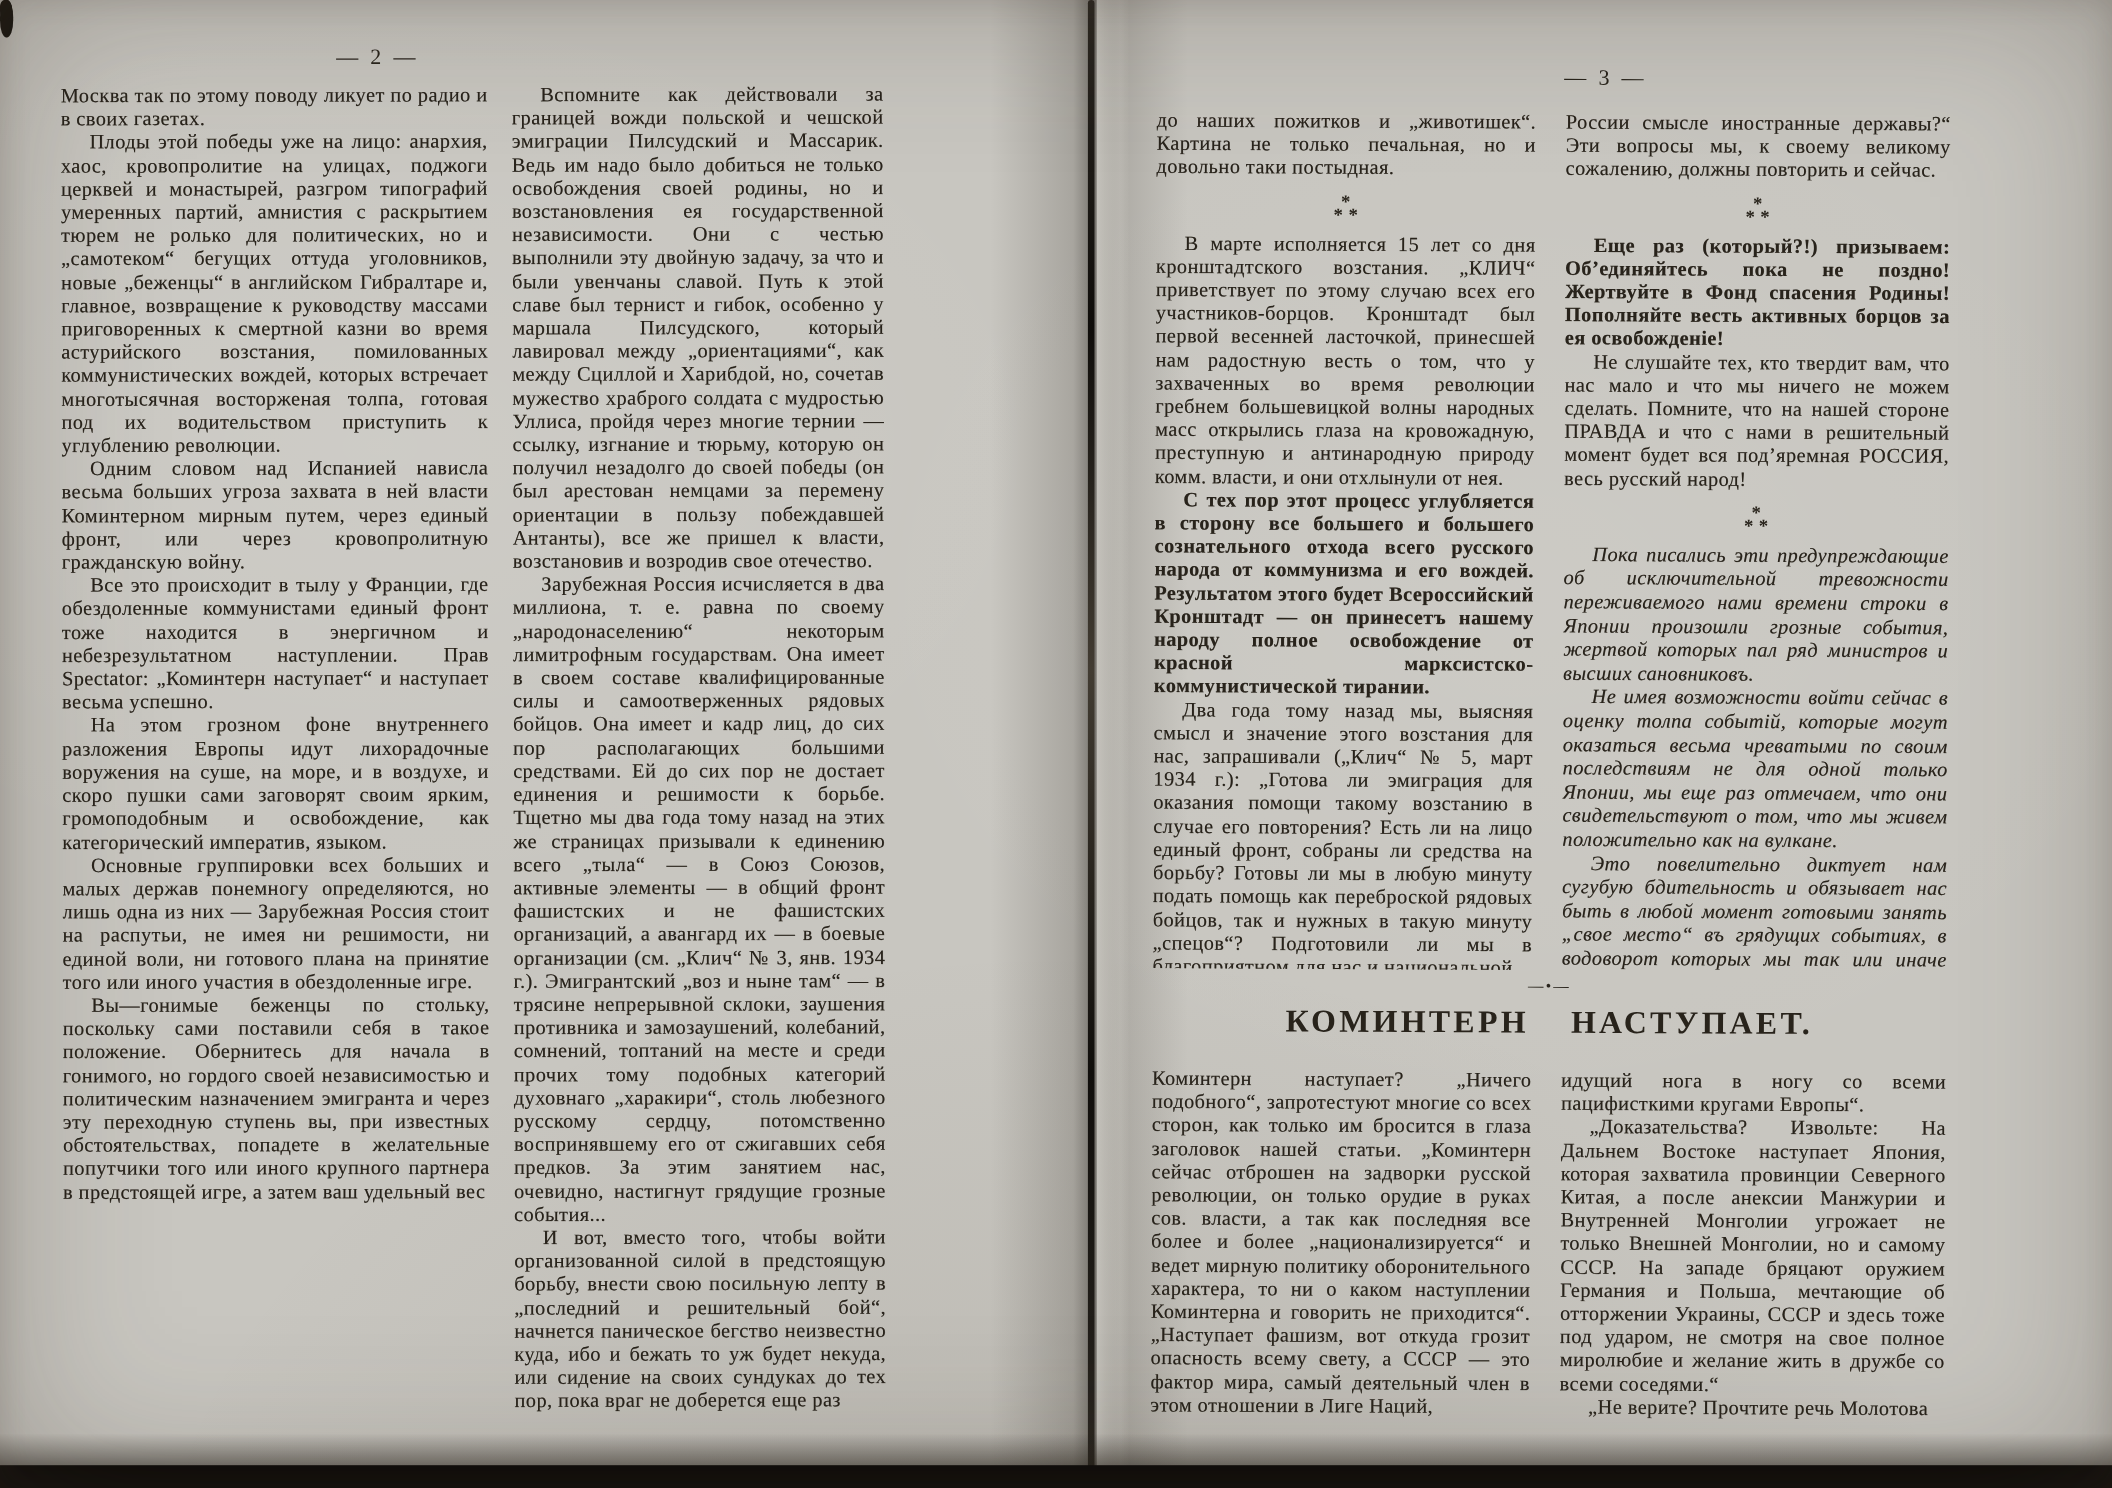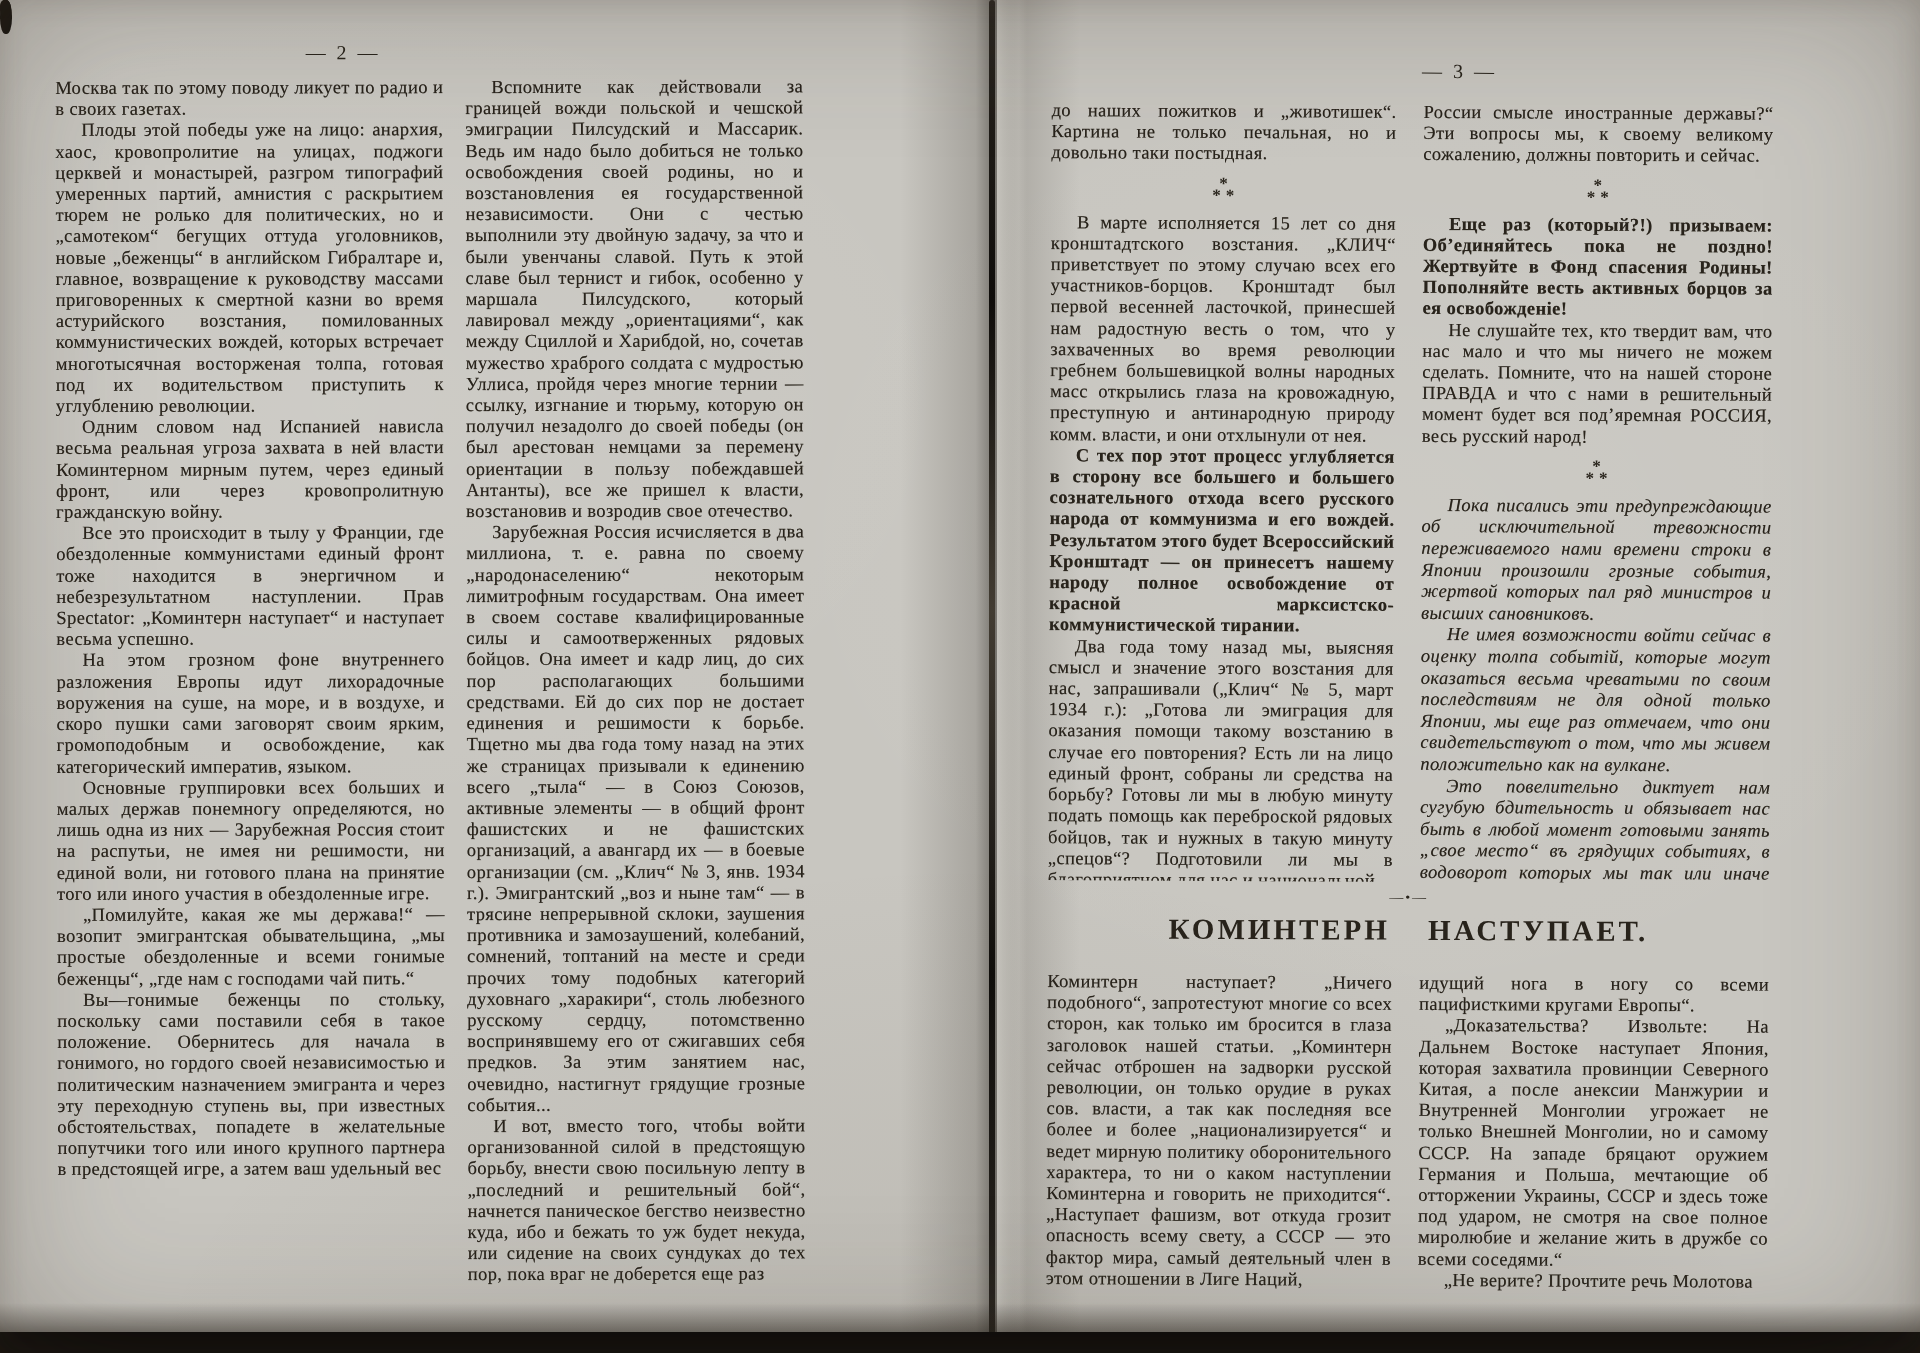--- a/index.html
+++ b/index.html
@@ -55,25 +55,24 @@
 </head>
 <body>
 
 <div class="stage">
 
   <div class="page" id="pageL">
     <div class="pageno" style="left:288px;top:42px;">— 2 —</div>
     <div class="col" style="left:55px;top:78px;width:388px;height:1230px;">
         <p class="np"><span>Москва так по этому поводу ликует по радио и в своих газетах.</span></p>
         <p><span>Плоды этой победы уже на лицо: анархия, хаос, кровопролитие на улицах, поджоги церквей и монастырей, разгром типографий умеренных партий, амнистия с раскрытием тюрем не ролько для политических, но и „самотеком“ бегущих оттуда уголовников, новые „беженцы“ в английском Гибралтаре и, главное, возвращение к руководству массами приговоренных к смертной казни во время астурийского возстания, помилованных коммунистических вождей, которых встречает многотысячная восторженая толпа, готовая под их водительством приступить к углублению революции.</span></p>
-        <p><span>Одним словом над Испанией нависла весьма реальная угроза захвата в ней власти Коминтерном мирным путем, через единый фронт, или через кровопролитную гражданскую войну.</span></p>
+        <p><span>Одним словом над Испанией нависла весьма больших угроза захвата в ней власти Коминтерном мирным путем, через единый фронт, или через кровопролитную гражданскую войну.</span></p>
         <p><span>Все это происходит в тылу у Франции, где обездоленные коммунистами единый фронт тоже находится в энергичном и небезрезультатном наступлении. Прав Spectator: „Коминтерн наступает“ и наступает весьма успешно.</span></p>
         <p><span>На этом грозном фоне внутреннего разложения Европы идут лихорадочные воружения на суше, на море, и в воздухе, и скоро пушки сами заговорят своим ярким, громоподобным и освобождение, как категорический императив, языком.</span></p>
         <p><span>Основные группировки всех больших и малых держав понемногу определяются, но лишь одна из них — Зарубежная Россия стоит на распутьи, не имея ни решимости, ни единой воли, ни готового плана на принятие того или иного участия в обездоленные игре.</span></p>
-        <p><span>„Помилуйте, какая же мы держава!“ — возопит эмигрантская обывательщина, „мы простые обездоленные и всеми гонимые беженцы“, „где нам с господами чай пить.“</span></p>
         <p><span>Вы—гонимые беженцы по стольку, поскольку сами поставили себя в такое положение. Обернитесь для начала в гонимого, но гордого своей независимостью и политическим назначением эмигранта и через эту переходную ступень вы, при известных обстоятельствах, попадете в желательные попутчики того или иного крупного партнера в предстоящей игре, а затем ваш удельный вес</span></p>
       </div>
     <div class="col" style="left:465px;top:78px;width:338px;height:1230px;">
         <p><span>Вспомните как действовали за границей вожди польской и чешской эмиграции Пилсудский и Массарик. Ведь им надо было добиться не только освобождения своей родины, но и возстановления ея государственной независимости. Они с честью выполнили эту двойную задачу, за что и были увенчаны славой. Путь к этой славе был тернист и гибок, особенно у маршала Пилсудского, который лавировал между „ориентациями“, как между Сциллой и Харибдой, но, сочетав мужество храброго солдата с мудростью Уллиса, пройдя через многие тернии — ссылку, изгнание и тюрьму, которую он получил незадолго до своей победы (он был арестован немцами за перемену ориентации в пользу побеждавшей Антанты), все же пришел к власти, возстановив и возродив свое отечество.</span></p>
         <p><span>Зарубежная Россия исчисляется в два миллиона, т. е. равна по своему „народонаселению“ некоторым лимитрофным государствам. Она имеет в своем составе квалифицированные силы и самоотверженных рядовых бойцов. Она имеет и кадр лиц, до сих пор располагающих большими средствами. Ей до сих пор не достает единения и решимости к борьбе. Тщетно мы два года тому назад на этих же страницах призывали к единению всего „тыла“ — в Союз Союзов, активные элементы — в общий фронт фашистских и не фашистских организаций, а авангард их — в боевые организации (см. „Клич“ № 3, янв. 1934 г.). Эмигрантский „воз и ныне там“ — в трясине непрерывной склоки, заушения противника и замозаушений, колебаний, сомнений, топтаний на месте и среди прочих тому подобных категорий духовнаго „харакири“, столь любезного русскому сердцу, потомственно воспринявшему его от сжигавших себя предков. За этим занятием нас, очевидно, настигнут грядущие грозные события...</span></p>
         <p><span>И вот, вместо того, чтобы войти организованной силой в предстоящую борьбу, внести свою посильную лепту в „последний и решительный бой“, начнется паническое бегство неизвестно куда, ибо и бежать то уж будет некуда, или сидение на своих сундуках до тех пор, пока враг не доберется еще раз</span></p>
       </div>
   </div>
 
   <div class="page" id="pageR">

